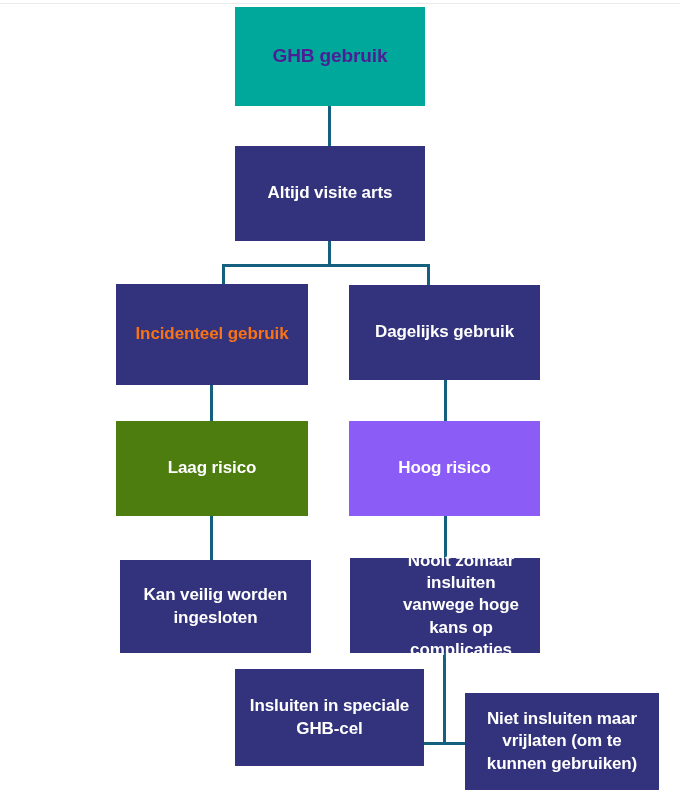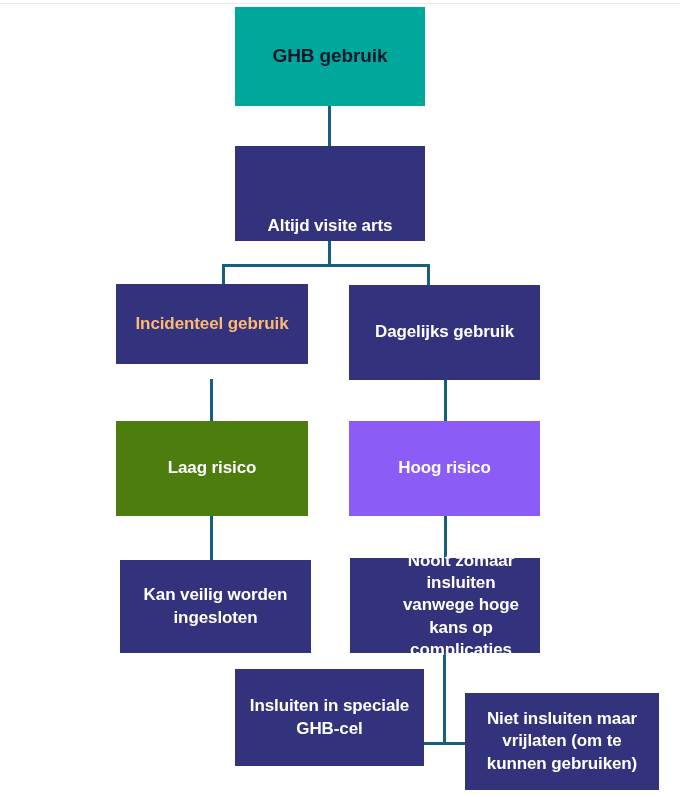--- a/index.html
+++ b/index.html
@@ -59,27 +59,27 @@
       <div class="conn v" style="background: rgb(22, 96, 127); left: 328px; top: 241px; height: 26px;"></div>
       <div class="conn h" style="background: rgb(22, 96, 127); left: 222px; top: 264px; width: 208px;"></div>
       <div class="conn v" style="background: rgb(22, 96, 127); left: 222px; top: 264px; height: 22px;"></div>
       <div class="conn v" style="background: rgb(22, 96, 127); left: 427px; top: 264px; height: 22px;"></div>
       <div class="conn v" style="background: rgb(22, 96, 127); left: 210px; top: 379px; height: 43px;"></div>
       <div class="conn v" style="background: rgb(22, 96, 127); left: 444px; top: 380px; height: 42px;"></div>
       <div class="conn v" style="background: rgb(22, 96, 127); left: 210px; top: 516px; height: 45px;"></div>
       <div class="conn v" style="background: rgb(22, 96, 127); left: 444px; top: 516px; height: 43px;"></div>
       <div class="conn v" style="background: rgb(22, 96, 127); left: 443px; top: 653px; height: 91px;"></div>
       <div class="conn h" style="background: rgb(22, 96, 127); left: 412px; top: 742px; width: 65px;"></div>
-      <div class="node teal" style="left: 235px; top: 7px; width: 190px; height: 99px; background: rgb(0, 167, 155); color: #0f172a; font-size: 19px;">
+      <div class="node teal" style="left: 235px; top: 7px; width: 190px; height: 99px; background: rgb(0, 167, 155); color: #4c1d95; font-size: 19px;">
         <span class="lbl">GHB gebruik</span>
       </div>
-      <div class="node navy" style="left: 235px; top: 146px; width: 190px; height: 95px; background: rgb(51, 50, 124); color: rgb(255, 255, 255); font-size: 17px; align-items: flex-end;">
+      <div class="node navy" style="left: 235px; top: 146px; width: 190px; height: 95px; background: rgb(51, 50, 124); color: rgb(255, 255, 255); font-size: 17px;">
         <span class="lbl">Altijd visite arts</span>
       </div>
-      <div class="node navy" style="left: 116px; top: 284px; width: 192px; height: 80px; background: rgb(51, 50, 124); color: #fdba74; font-size: 17px; text-align: center;">
+      <div class="node navy" style="left: 116px; top: 284px; width: 192px; height: 101px; background: rgb(51, 50, 124); color: #f97316; font-size: 17px; text-align: center;">
         <span class="lbl">Incidenteel gebruik</span>
       </div>
       <div class="node navy" style="left: 349px; top: 285px; width: 191px; height: 95px; background: rgb(51, 50, 124); color: rgb(255, 255, 255); font-size: 17px;">
         <span class="lbl">Dagelijks gebruik</span>
       </div>
       <div class="node navy" style="left: 116px; top: 421px; width: 192px; height: 95px; background: #4d7c0f; color: rgb(255, 255, 255); font-size: 17px;">
         <span class="lbl">Laag risico</span>
       </div>
       <div class="node navy" style="left: 349px; top: 421px; width: 191px; height: 95px; background: #8b5cf6; color: rgb(255, 255, 255); font-size: 17px;">
         <span class="lbl">Hoog risico</span>

